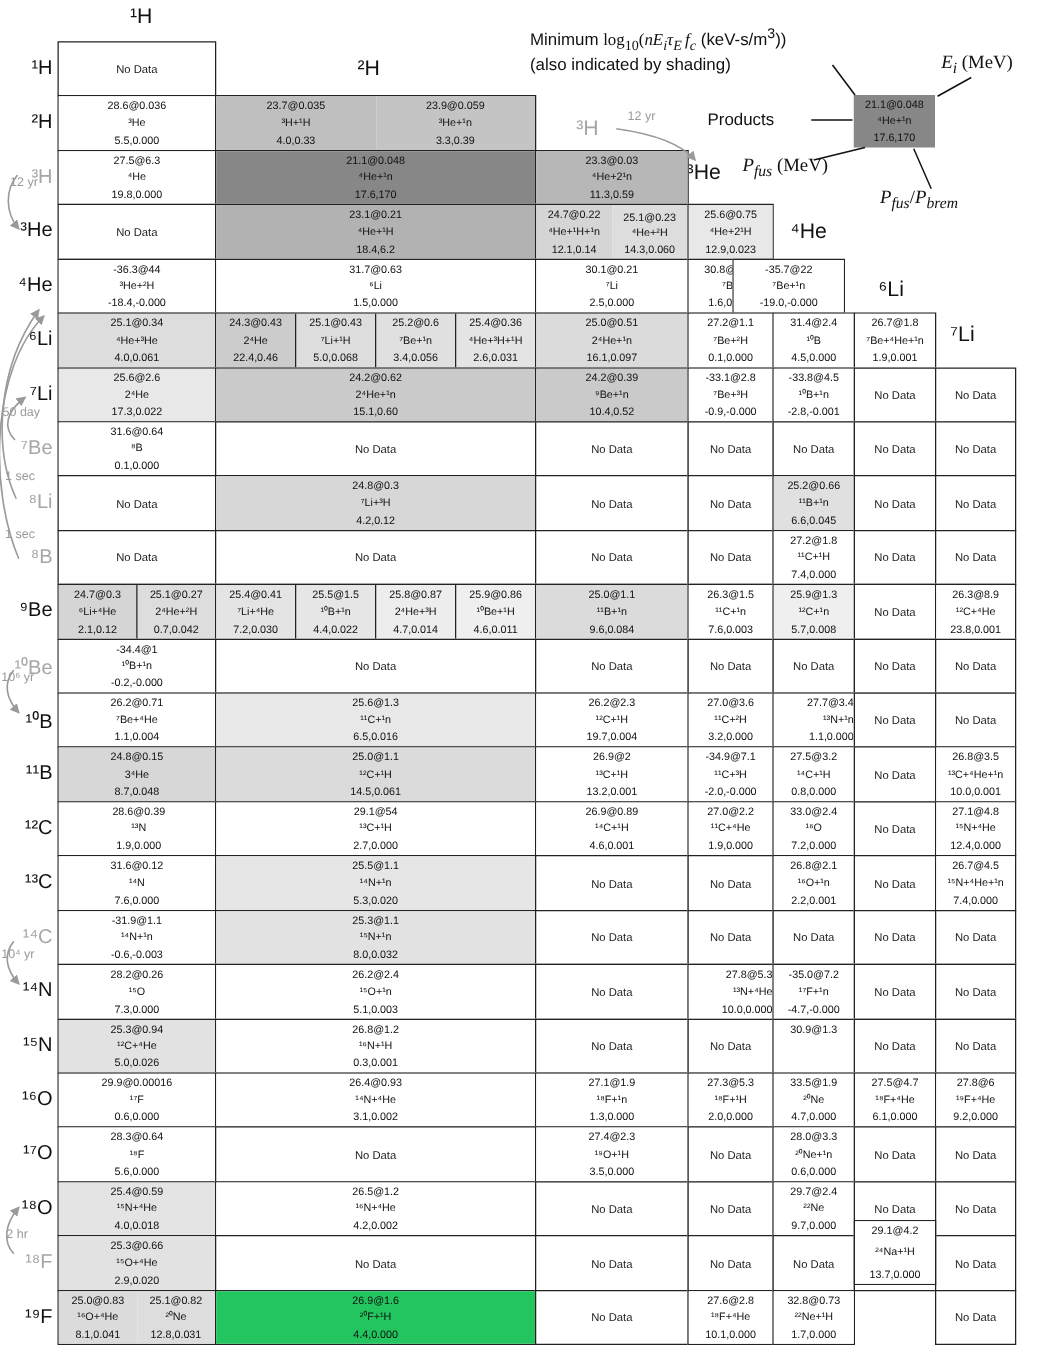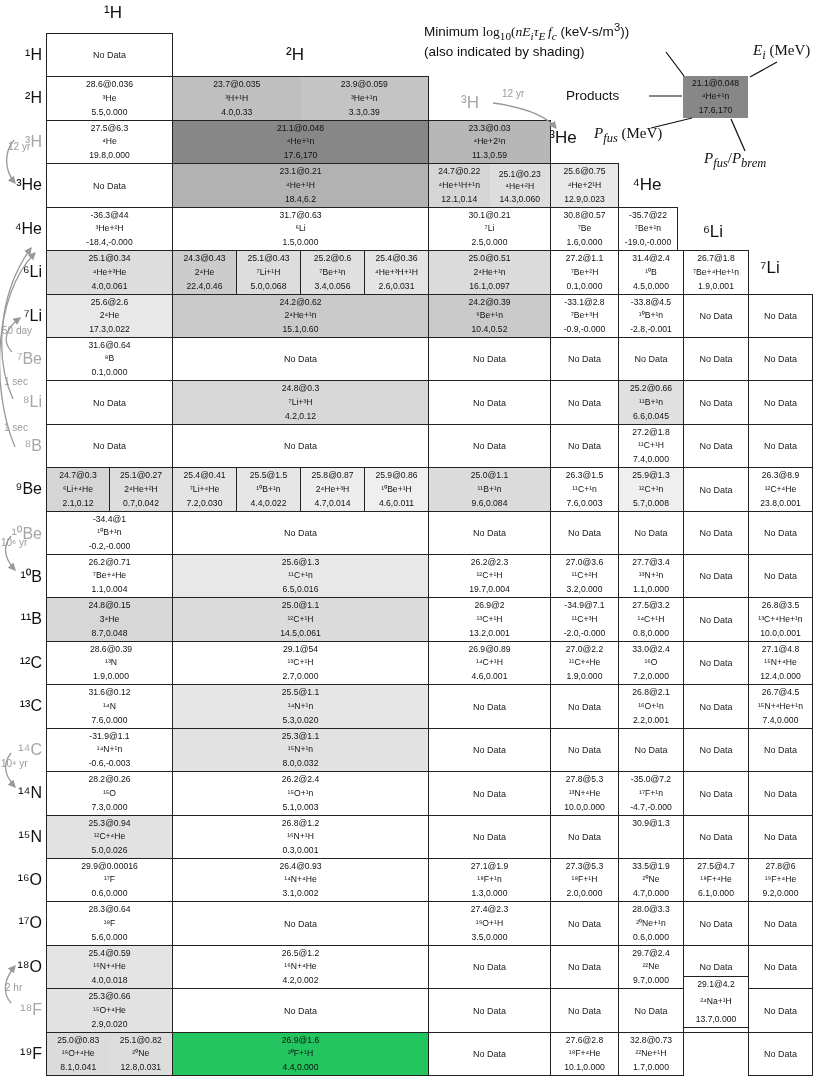--- a/index.html
+++ b/index.html
@@ -151,21 +151,21 @@
           <span>2.5,0.000</span>
         </div>
       </div>
       <div class="cell" style="left: 550px; top: 207px; width: 69px; height: 44px;">
         <div class="rx" style="background: rgb(255, 255, 255);">
           <span>30.8@0.57</span>
           <span>⁷Be</span>
           <span>1.6,0.000</span>
         </div>
       </div>
-      <div class="cell" style="left: 618px; top: 207px; width: 60px; height: 44px;">
+      <div class="cell" style="left: 586px; top: 207px; width: 90px; height: 44px;">
         <div class="rx" style="background: rgb(255, 255, 255);">
           <span>-35.7@22</span>
           <span>⁷Be+¹n</span>
           <span>-19.0,-0.000</span>
         </div>
       </div>
       <div class="cell" style="left: 46px; top: 250px; width: 127px; height: 45px;">
         <div class="rx" style="background: rgb(221, 221, 221);">
           <span>25.1@0.34</span>
           <span>⁴He+³He</span>
@@ -402,21 +402,21 @@
         </div>
       </div>
       <div class="cell" style="left: 550px; top: 554px; width: 69px; height: 44px;">
         <div class="rx" style="background: rgb(255, 255, 255);">
           <span>27.0@3.6</span>
           <span>¹¹C+²H</span>
           <span>3.2,0.000</span>
         </div>
       </div>
       <div class="cell" style="left: 618px; top: 554px; width: 66px; height: 44px;">
-        <div class="rx" style="background: rgb(255, 255, 255);">
+        <div class="rx" style="background: rgb(255, 255, 255); text-align: right;">
           <span>27.7@3.4</span>
           <span>¹³N+¹n</span>
           <span>1.1,0.000</span>
         </div>
       </div>
       <div class="cell nodata" style="left: 683px; top: 554px; width: 66px; height: 44px;">No Data</div>
       <div class="cell nodata" style="left: 748px; top: 554px; width: 65px; height: 44px;">No Data</div>
       <div class="cell" style="left: 46px; top: 597px; width: 127px; height: 45px;">
         <div class="rx" style="background: rgb(215, 215, 215);">
           <span>24.8@0.15</span>
@@ -562,21 +562,21 @@
       </div>
       <div class="cell" style="left: 172px; top: 771px; width: 257px; height: 45px;">
         <div class="rx" style="background: rgb(255, 255, 255);">
           <span>26.2@2.4</span>
           <span>¹⁵O+¹n</span>
           <span>5.1,0.003</span>
         </div>
       </div>
       <div class="cell nodata" style="left: 428px; top: 771px; width: 123px; height: 45px;">No Data</div>
       <div class="cell" style="left: 550px; top: 771px; width: 69px; height: 45px;">
-        <div class="rx" style="background: rgb(255, 255, 255);">
+        <div class="rx" style="background: rgb(255, 255, 255); align-items: flex-end;">
           <span>27.8@5.3</span>
           <span>¹³N+⁴He</span>
           <span>10.0,0.000</span>
         </div>
       </div>
       <div class="cell" style="left: 618px; top: 771px; width: 66px; height: 45px;">
         <div class="rx" style="background: rgb(255, 255, 255);">
           <span>-35.0@7.2</span>
           <span>¹⁷F+¹n</span>
           <span>-4.7,-0.000</span>

